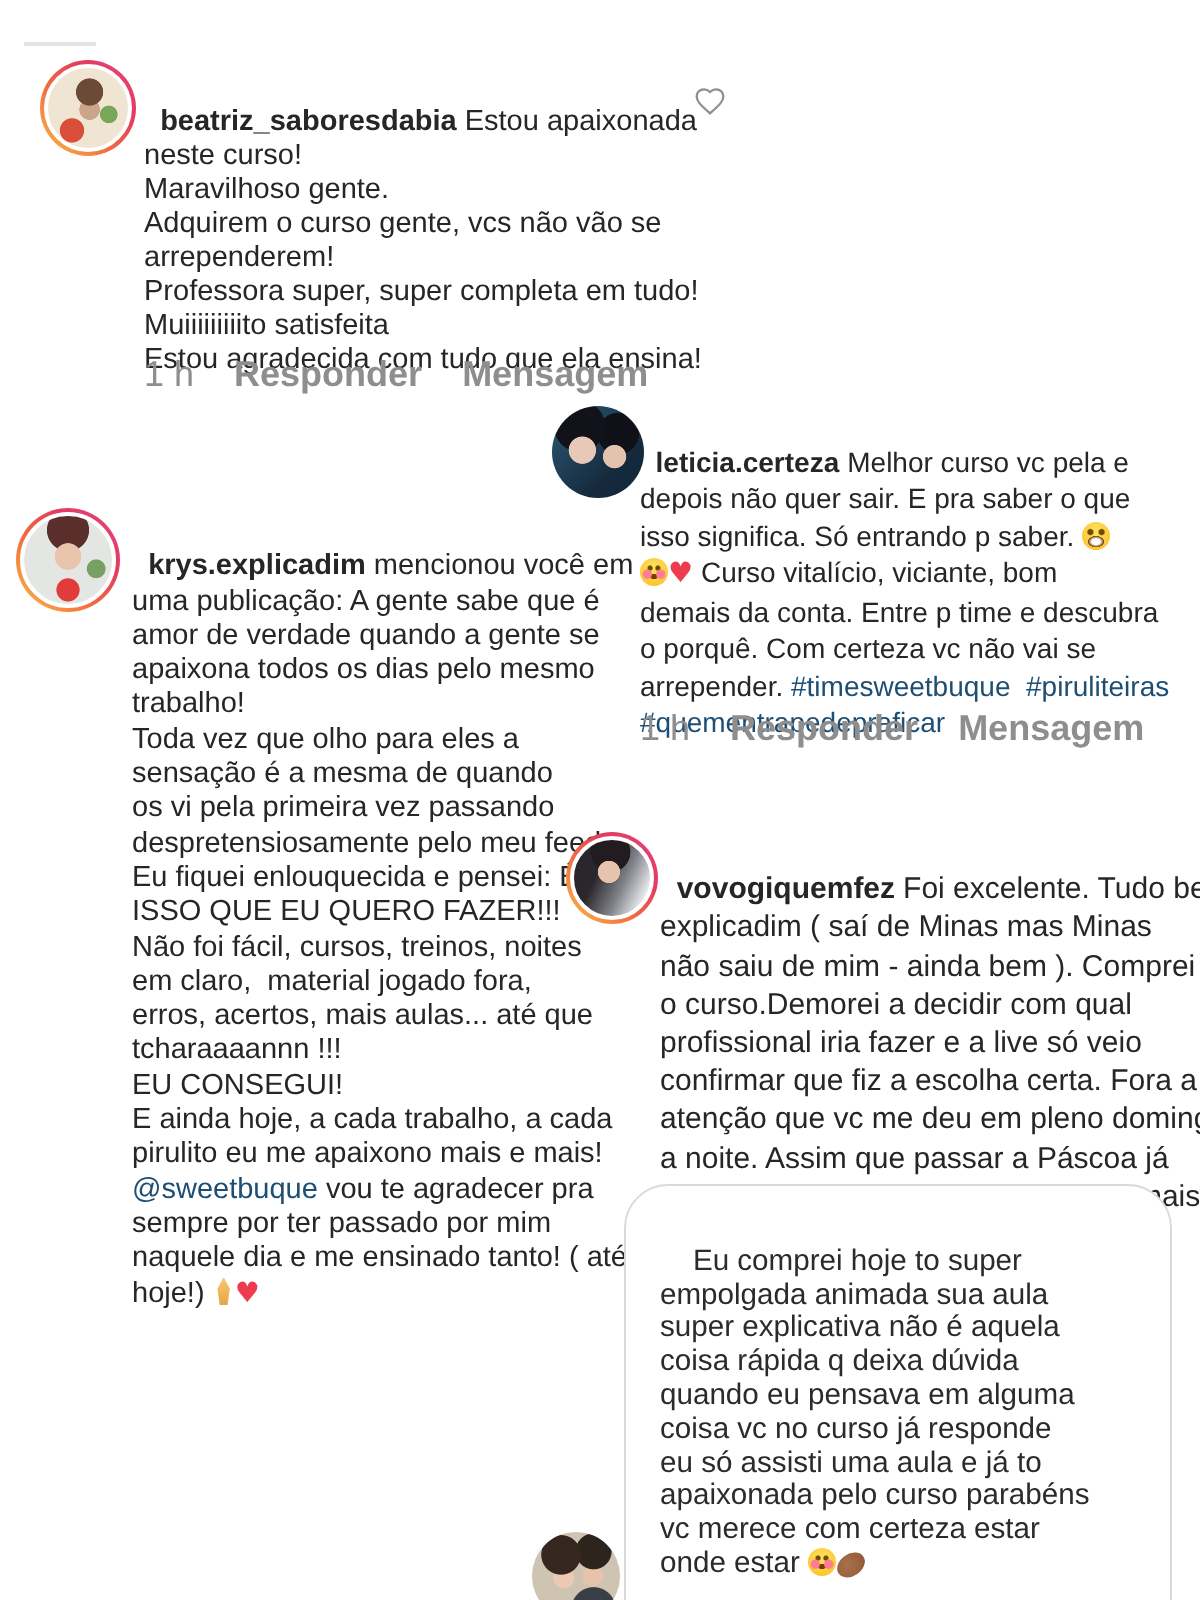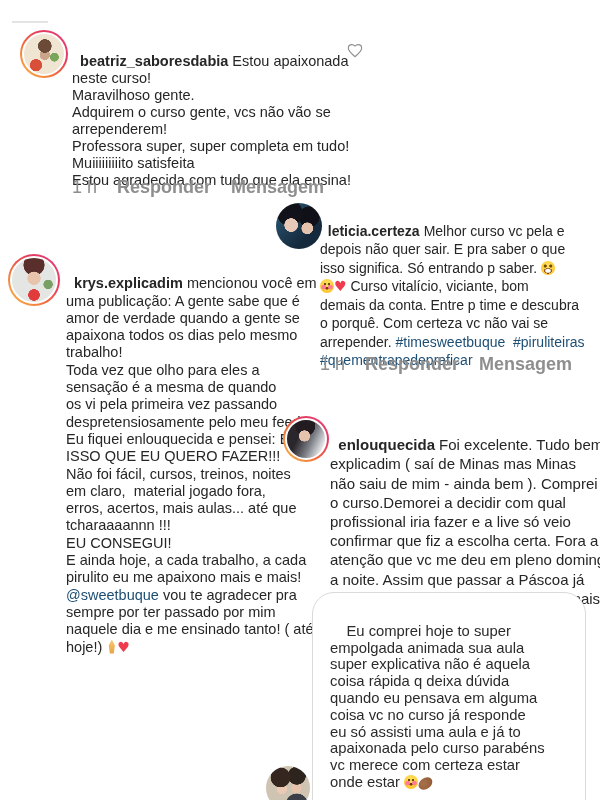--- a/index.html
+++ b/index.html
@@ -169,21 +169,21 @@
 sempre por ter passado por mim
 naquele dia e me ensinado tanto! ( até
 hoje!) </span><span class="em em-pray"></span><span class="em em-heart"></span>
 </div>
 
 <div class="abs ring" style="left:283px;top:416px;width:46px;height:46px;">
   <div class="photo photo-vovo"></div>
 </div>
 
 <div class="abs ctext c4-text" style="left:330px;top:416px;">
-  <span class="uname">enlouquecida</span><span class="after-name">Foi excelente. Tudo bem
+  <span class="uname">vovogiquemfez</span><span class="after-name">Foi excelente. Tudo bem
 explicadim ( saí de Minas mas Minas
 não saiu de mim - ainda bem ). Comprei
 o curso.Demorei a decidir com qual
 profissional iria fazer e a live só veio
 confirmar que fiz a escolha certa. Fora a
 atenção que vc me deu em pleno domingo
 a noite. Assim que passar a Páscoa já
 começo e com certeza não te largo mais</span>
 </div>
 

